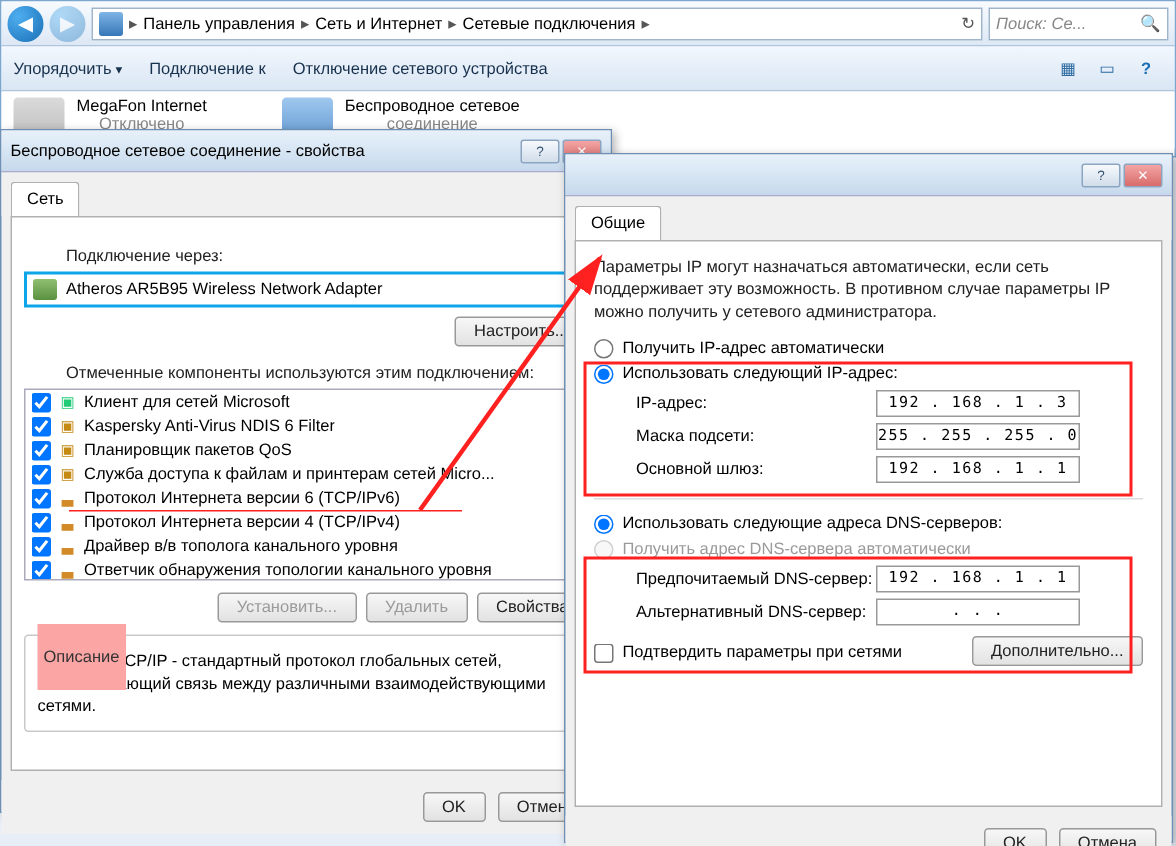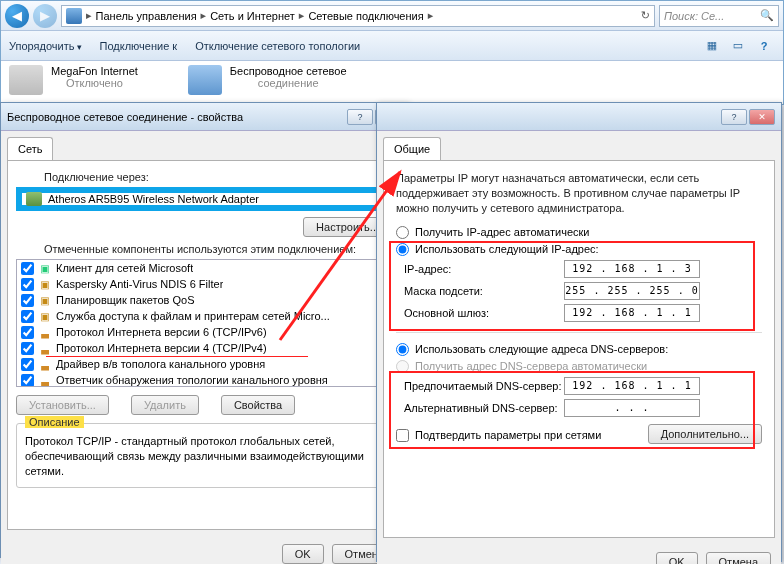--- a/index.html
+++ b/index.html
@@ -37,47 +37,47 @@
 .wbtn.close { background: linear-gradient(#f3a5a5,#d86b6b); color: #fff; }
 
 .tabstrip { display: flex; padding: 6px 6px 0; background: #f0f0f0; }
 .tab { padding: 5px 10px; background: #fff; border: 1px solid #b0b0b0; border-bottom: none; border-radius: 3px 3px 0 0; }
 .tabbody { background: #fff; border: 1px solid #b0b0b0; margin: 0 6px 6px; padding: 8px; }
 
 .btn { background: linear-gradient(#f7f7f7,#e2e2e2); border: 1px solid #999; border-radius: 3px; padding: 3px 12px; color: #222; }
 .btn.dis { color: #9a9a9a; }
 
 
-.dlg-left { top: 102px; left: 0; width: 408px; height: 456px; }
-.lbl { color: #222; margin: 2px 0 4px; padding-left: 28px; }
-.adapter { height: 24px; border: 6px solid #0ea5e9; background: #fff; display: flex; align-items: center; padding: 2px 4px; gap: 6px; }
+.dlg-left { top: 86px; left: 0; width: 408px; height: 456px; }
+.lbl { color: #222; margin: 12px 0 4px; padding-left: 28px; }
+.adapter { height: 24px; border: 2px solid #0ea5e9; background: #fff; display: flex; align-items: center; padding: 2px 4px; gap: 6px; }
 .ad-icon { width: 16px; height: 14px; background: linear-gradient(#8fbf70,#5a9140); border-radius: 2px; }
 .cfg-row { display: flex; justify-content: flex-end; margin: 6px 0; }
 .complist { border: 1px solid #aab; background: #fff; height: 128px; overflow: hidden; }
 .comp { display: flex; align-items: center; gap: 4px; padding: 1px 4px; height: 16px; }
 .comp input { margin: 0; }
 .comp .ci { width: 14px; height: 14px; display: inline-flex; align-items: center; justify-content: center; font-size: 10px; }
 .ci.svc { color: #c58a14; }
 .ci.proto { color: #d18a27; }
 .ci.cli { color: #2c7; }
 .comp.sel span.txt { background: #fff; }
 .comp .txt { white-space: nowrap; overflow: hidden; text-overflow: ellipsis; }
 .hl-line { position: absolute; height: 1px; background: #ff2020; }
-.btnrow { display: flex; gap: 22px; margin: 8px 0; justify-content: flex-start; }
+.btnrow { display: flex; gap: 6px; margin: 8px 0; justify-content: flex-end; }
 .group { border: 1px solid #c8c8c8; border-radius: 3px; padding: 10px 8px 8px; position: relative; margin-top: 6px; }
-.group .gt { position: absolute; top: -8px; left: 8px; background: #fde047; padding: 0 4px; color: #333; }
+.group .gt { position: absolute; top: -8px; left: 8px; background: #fca5a5; padding: 16px 4px; color: #333; }
 .dlg-foot { display: flex; justify-content: flex-end; gap: 8px; padding: 8px 10px; background: #f0f0f0; }
 
 
 .dlg-right { top: 102px; left: 376px; width: 406px; height: 460px; }
 .rbody { background: #fff; border: 1px solid #b0b0b0; margin: 0 6px 6px; padding: 10px 12px; height: 378px; position: relative; }
 .desc { color: #222; line-height: 1.35; margin-bottom: 10px; }
 .radio { display: flex; align-items: center; gap: 6px; margin: 4px 0; }
 .radio input { margin: 0; }
-.iprow { display: flex; align-items: center; margin: 4px 0 4px 8px; }
+.iprow { display: flex; align-items: center; margin: 4px 0 4px 28px; }
 .iprow .k { width: 160px; }
 .ipfield { width: 136px; height: 18px; border: 1px solid #999; background: #fff; display: flex; align-items: center; justify-content: center; letter-spacing: 1px; font-family: monospace; font-size: 10px; }
 .redbox { position: absolute; border: 2px solid #ff2020; pointer-events: none; }
 .arrow { position: absolute; pointer-events: none; }
 .chk { display: flex; align-items: center; gap: 6px; margin-top: 12px; }
 .advrow { display: flex; justify-content: flex-end; margin-top: 10px; }
 hr.sep { border: none; border-top: 1px solid #ddd; margin: 10px 0; }
 </style>
 </head>
 <body>
@@ -98,21 +98,21 @@
       <span style="margin-left:auto;color:#555">↻</span>
     </div>
     <div class="search">
       <span>Поиск: Се...</span>
       <span class="mag">🔍</span>
     </div>
   </div>
   <div class="toolbar">
     <span class="drop">Упорядочить</span>
     <span>Подключение к</span>
-    <span>Отключение сетевого топологии</span>
+    <span>Отключение сетевого устройства</span>
     <div class="rtool">
       <span class="tb-icon">▦</span>
       <span class="tb-icon">▭</span>
       <span class="tb-icon" style="color:#1a6fb5;font-weight:bold">?</span>
     </div>
   </div>
   <div class="conn-list">
     <div class="conn">
       <div class="ic disabled"></div>
       <div>

